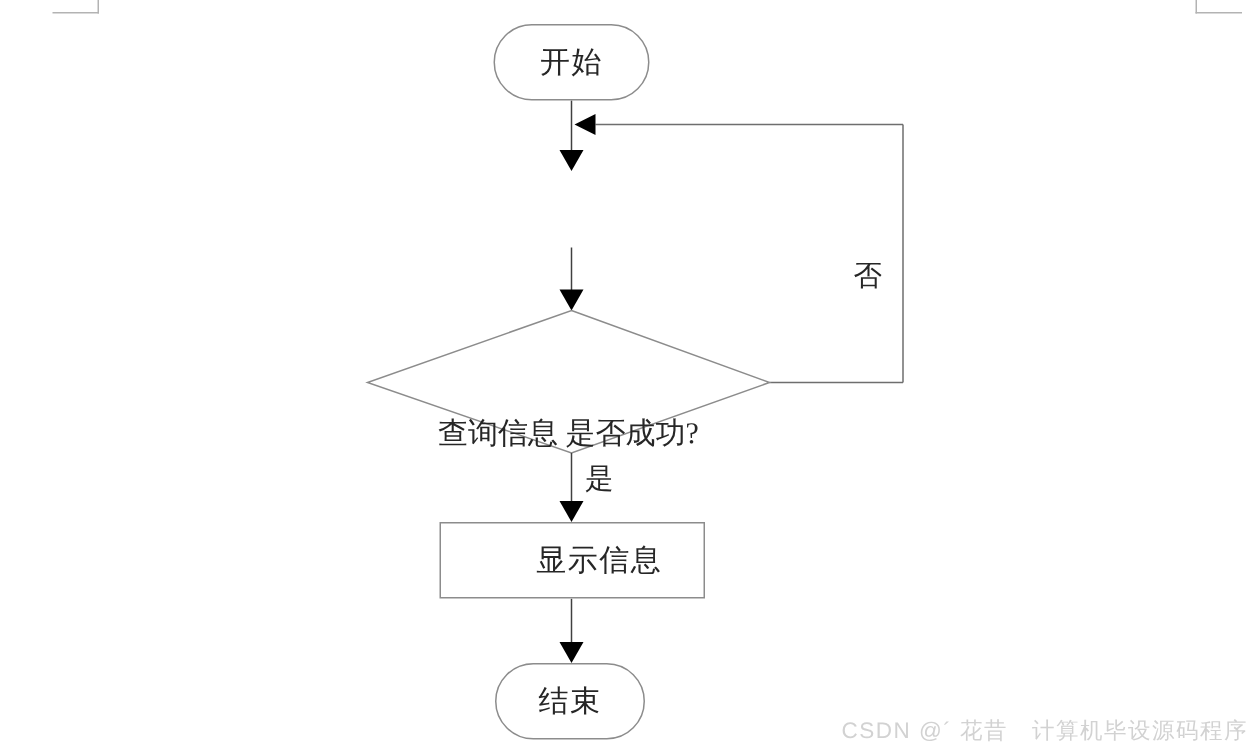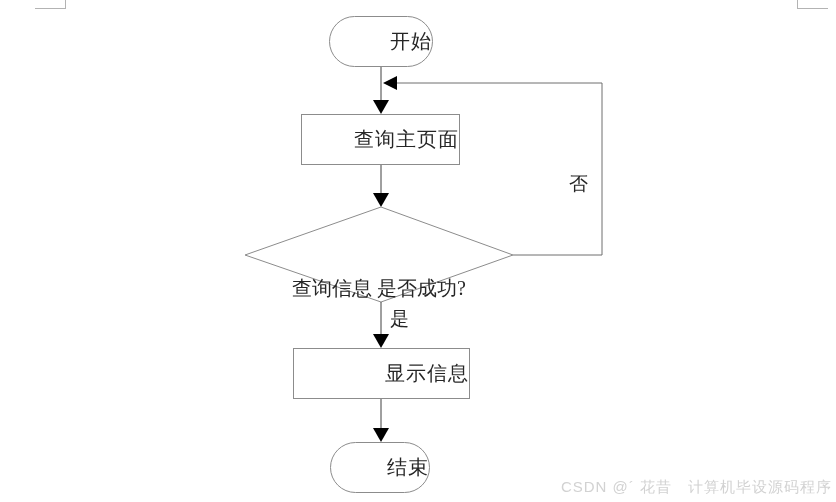--- a/index.html
+++ b/index.html
@@ -27,21 +27,21 @@
     width: 836px; height: 502px;
   }
   .svg-layer line { stroke: var(--connector); stroke-width: 1; }
   .svg-layer line.loop { stroke: #6e6e6e; }
   .svg-layer polygon.arrow { fill: var(--arrowhead); stroke: none; }
   .svg-layer polygon.decision-shape { fill: #ffffff; stroke: var(--shape-border); stroke-width: 1; }
   .node {
     position: absolute;
     display: flex;
     align-items: center;
-    justify-content: flex-end;
+    justify-content: center;
     background: #ffffff;
     border: 1px solid var(--shape-border);
     font-size: 20px;
     letter-spacing: 1px;
     text-align: center;
   }
   .terminator { border-radius: 26px; }
   .node-start   { left: 329px; top: 16px;  width: 104px; height: 51px; }
   .node-query   { left: 301px; top: 114px; width: 159px; height: 51px; }
   .node-display { left: 293px; top: 348px; width: 177px; height: 51px; padding-left: 36px; }
@@ -109,23 +109,20 @@
     <polygon class="arrow" points="373,334 389,334 381,348"></polygon>
 
     <line x1="381" y1="399" x2="381" y2="429"></line>
     <polygon class="arrow" points="373,428 389,428 381,442"></polygon>
   </svg>
 
   <div class="node terminator node-start">
     <span>开始</span>
   </div>
 
-  <div class="node node-query">
-    <span>查询主页面</span>
-  </div>
 
   <div class="decision-label">
     <span>查询信息 是否成功?</span>
   </div>
 
   <div class="node node-display">
     <span>显示信息</span>
   </div>
 
   <div class="node terminator node-end">

